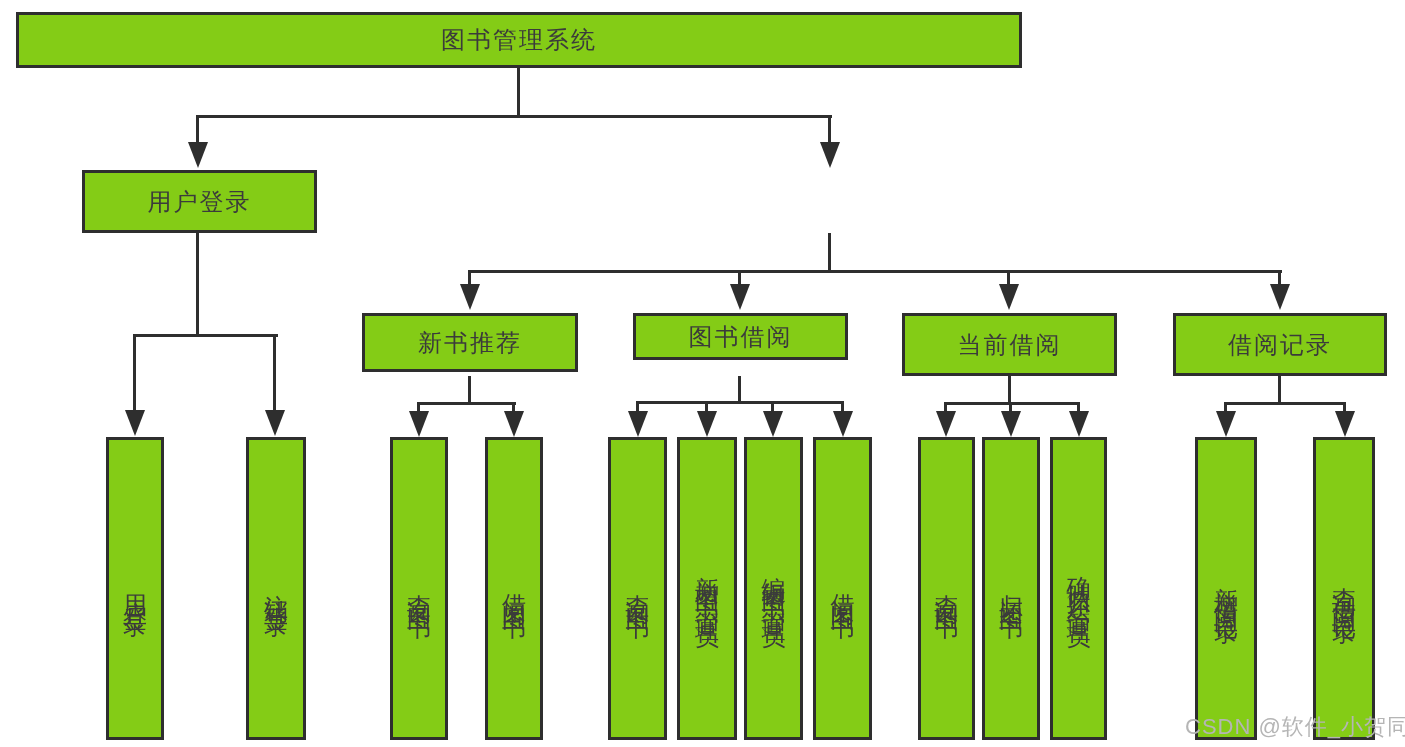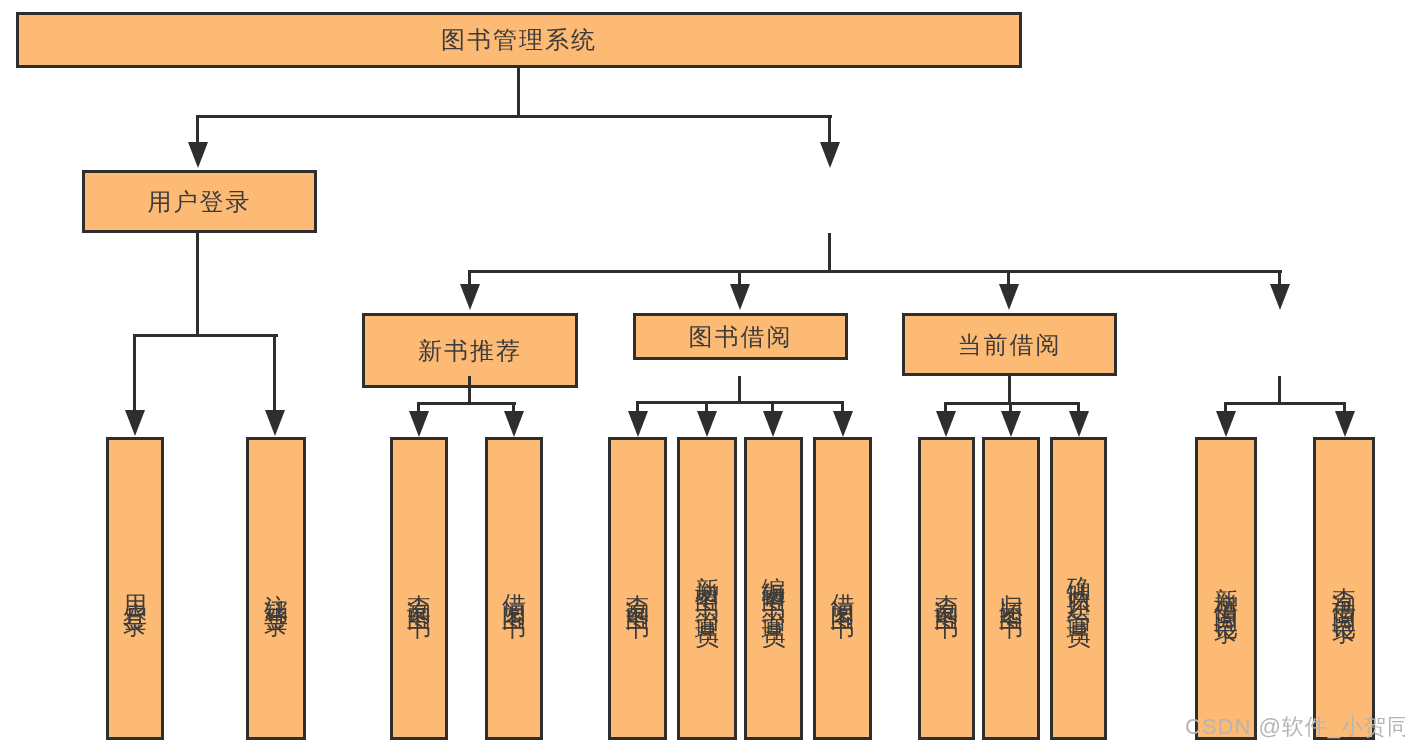--- a/index.html
+++ b/index.html
@@ -8,21 +8,21 @@
     width: 1405px;
     height: 747px;
     background: #ffffff;
     overflow: hidden;
     font-family: "Liberation Sans", sans-serif;
   }
   .box {
     position: absolute;
     box-sizing: border-box;
     border: 3px solid #2e2e2e;
-    background: #fdba74;
+    background: #84cc16;
     display: flex;
     align-items: center;
     justify-content: center;
     color: #3b3b3b;
   }
   .hbox {
     font-size: 24px;
     letter-spacing: 2px;
     white-space: nowrap;
   }
@@ -79,23 +79,24 @@
   <div class="hline" style="left:468px; top:270px; width:814px;"></div>
   <div class="vline" style="left:468px; top:270px; height:16px;"></div>
   <div class="arrow" style="left:460px; top:284px;"></div>
   <div class="vline" style="left:738px; top:270px; height:16px;"></div>
   <div class="arrow" style="left:730px; top:284px;"></div>
   <div class="vline" style="left:1007px; top:270px; height:16px;"></div>
   <div class="arrow" style="left:999px; top:284px;"></div>
   <div class="vline" style="left:1278px; top:270px; height:16px;"></div>
   <div class="arrow" style="left:1270px; top:284px;"></div>
 
-  <div class="box hbox" style="left:362px; top:313px; width:216px; height:75px;">新书推荐</div>
+  <div class="box hbox" style="left:362px; top:313px; width:216px; height:59px;">新书推荐</div>
   <div class="box hbox" style="left:633px; top:313px; width:215px; height:47px;">图书借阅</div>
   <div class="box hbox" style="left:902px; top:313px; width:215px; height:63px;">当前借阅</div>
+  <div class="box hbox" style="left:1173px; top:313px; width:214px; height:63px;">借阅记录</div>
 
   <div class="vline" style="left:468px; top:376px; height:28px;"></div>
   <div class="hline" style="left:417px; top:402px; width:99px;"></div>
   <div class="vline" style="left:417px; top:402px; height:11px;"></div>
   <div class="arrow" style="left:409px; top:411px;"></div>
   <div class="vline" style="left:512px; top:402px; height:11px;"></div>
   <div class="arrow" style="left:504px; top:411px;"></div>
 
   <div class="vline" style="left:738px; top:376px; height:27px;"></div>
   <div class="hline" style="left:636px; top:401px; width:208px;"></div>

